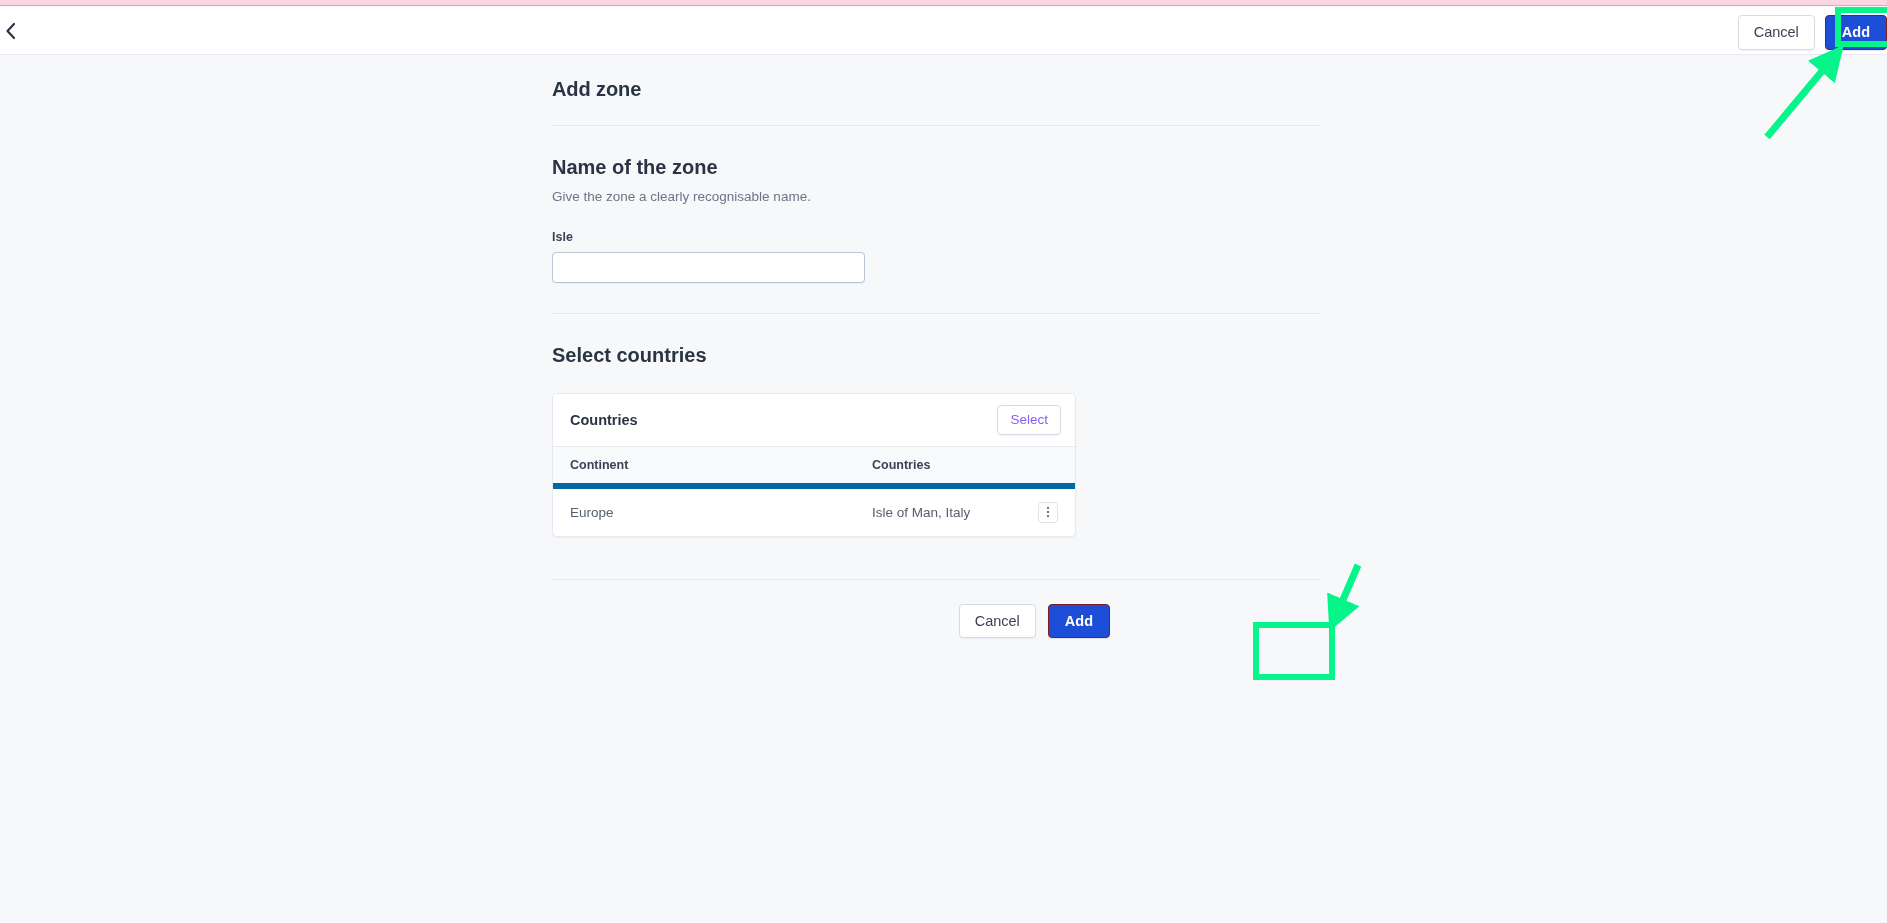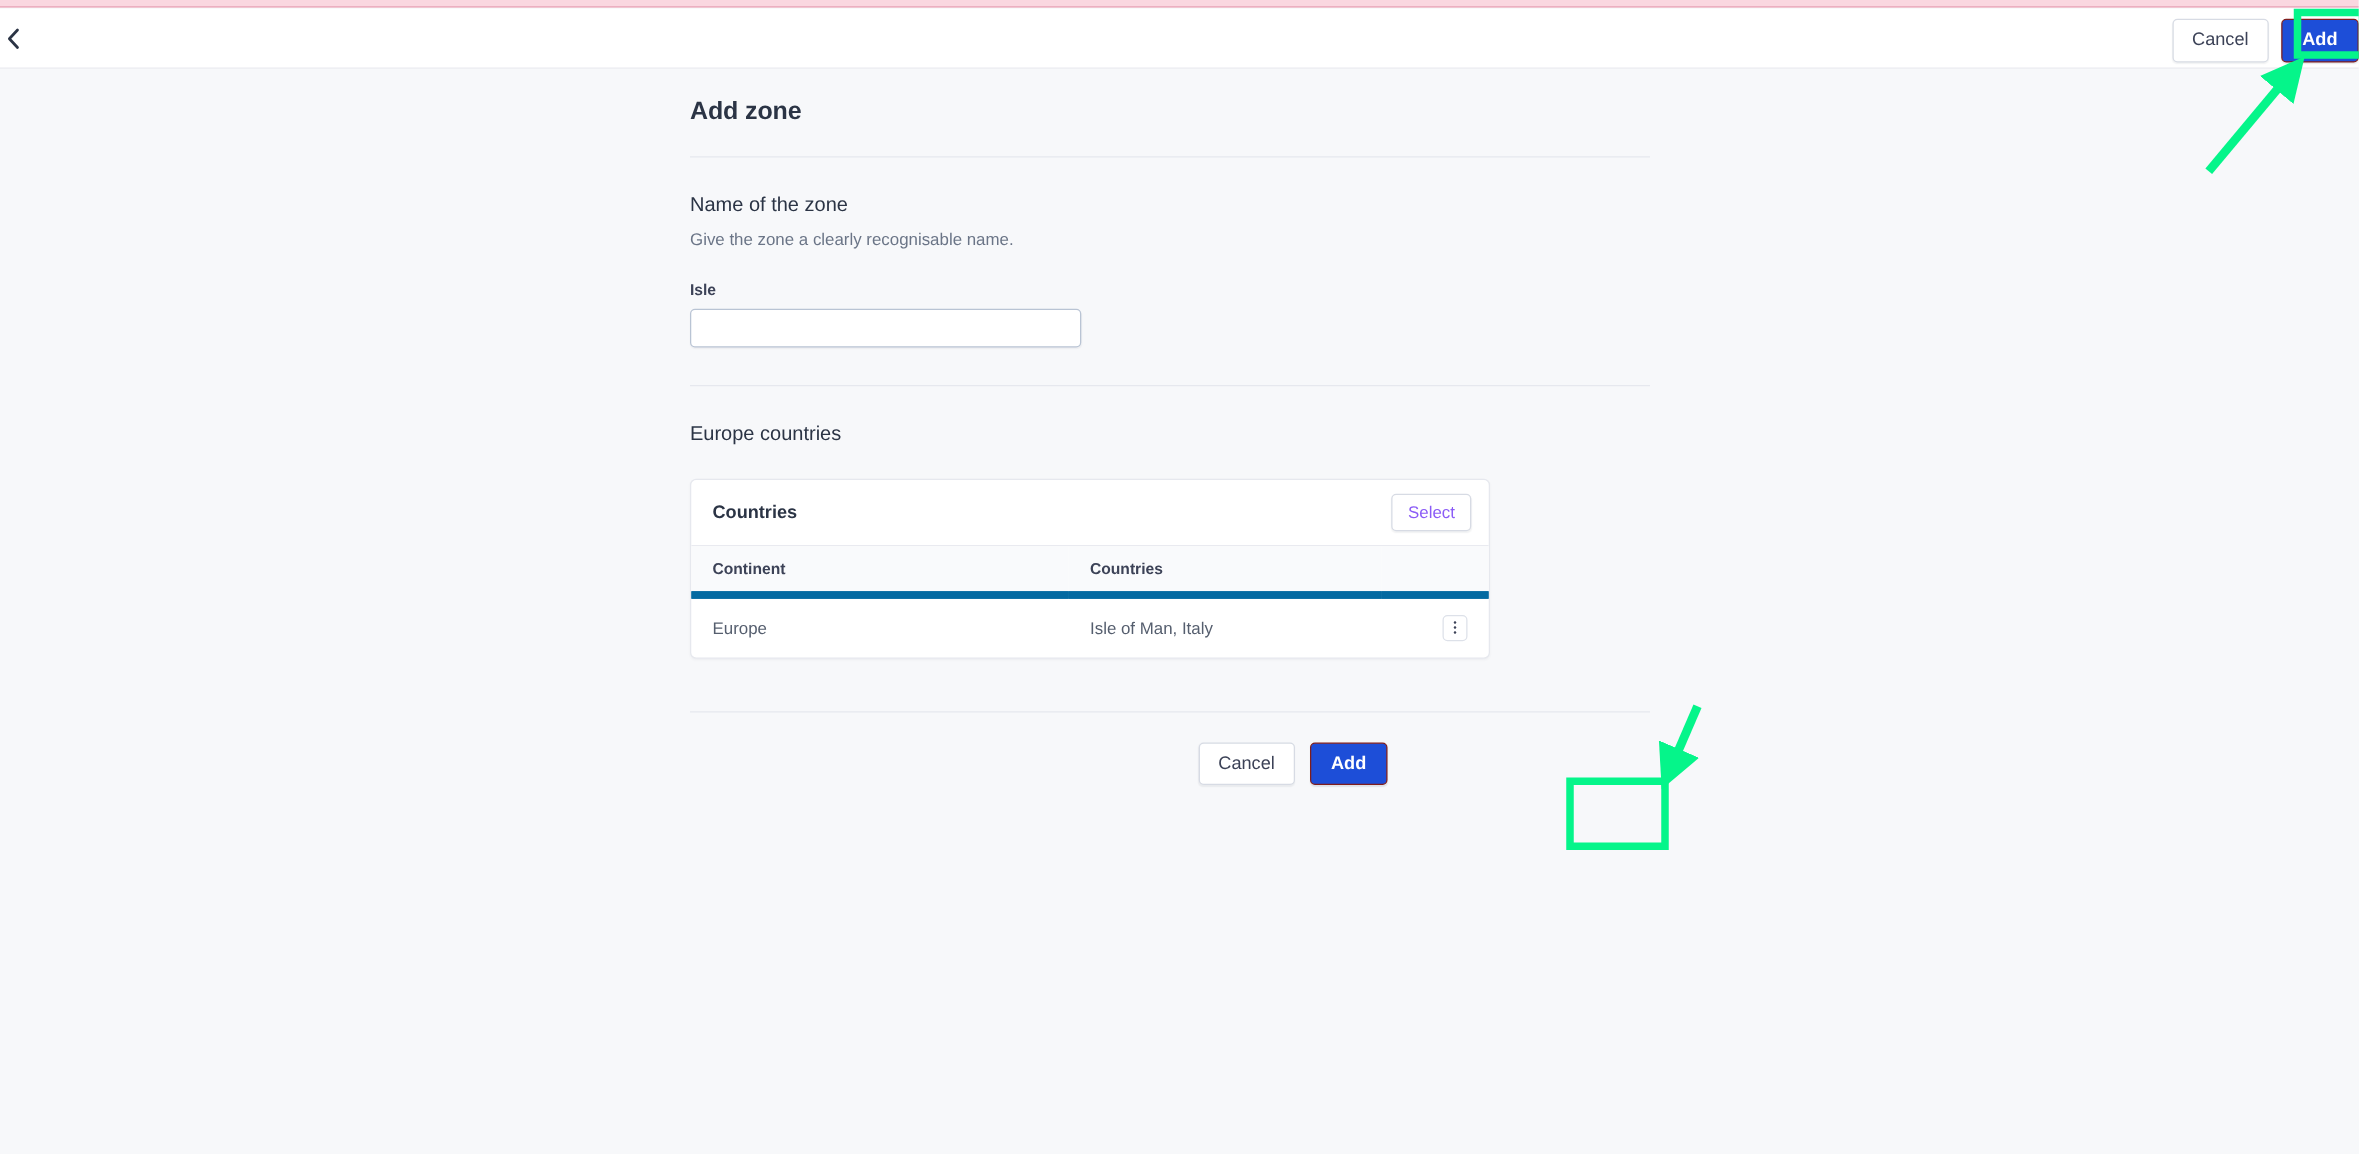--- a/index.html
+++ b/index.html
@@ -105,22 +105,22 @@
   }
   .hr {
     height: 1px;
     background: #e6e8ee;
     width: 100%;
   }
   .section {
     padding-top: 30px;
   }
   .section-title {
-    font-size: 16px;
-    font-weight: normal;
+    font-size: 20px;
+    font-weight: bold;
     color: #2b3445;
     margin: 0 0 10px 0;
   }
   .section-sub {
     font-size: 13.5px;
     color: #6b7587;
     margin: 0;
   }
   .field-label {
     font-size: 12.5px;
@@ -139,21 +139,21 @@
     font-size: 14px;
     color: #32325d;
     padding: 0 9px;
     outline: none;
     box-shadow: 0 1px 1px rgba(60,66,87,0.06);
   }
 
   
   #countries-card {
     margin-top: 26px;
-    width: 640px;
+    width: 524px;
     background: #ffffff;
     border: 1px solid #e6e8ee;
     border-radius: 5px;
     box-shadow: 0 1px 2px rgba(60,66,87,0.06);
     box-sizing: border-box;
     overflow: hidden;
   }
   #countries-card-head {
     display: flex;
     align-items: center;
@@ -277,21 +277,21 @@
     <p class="section-sub">Give the zone a clearly recognisable name.</p>
 
     <div class="field-label">Isle</div>
 
     <input id="name-input" type="text" autofocus="" placeholder="" style="">
   </div>
 
   <div class="hr" style="margin-top:30px;"></div>
 
   <div class="section">
-    <h2 class="section-title">Europe countries</h2>
+    <h2 class="section-title">Select countries</h2>
 
     <div id="countries-card">
 
       <div id="countries-card-head">
         <span id="countries-card-title">Countries</span>
         <button class="btn btn-select">Select</button>
       </div>
 
       <table class="ctable">
         <thead>

